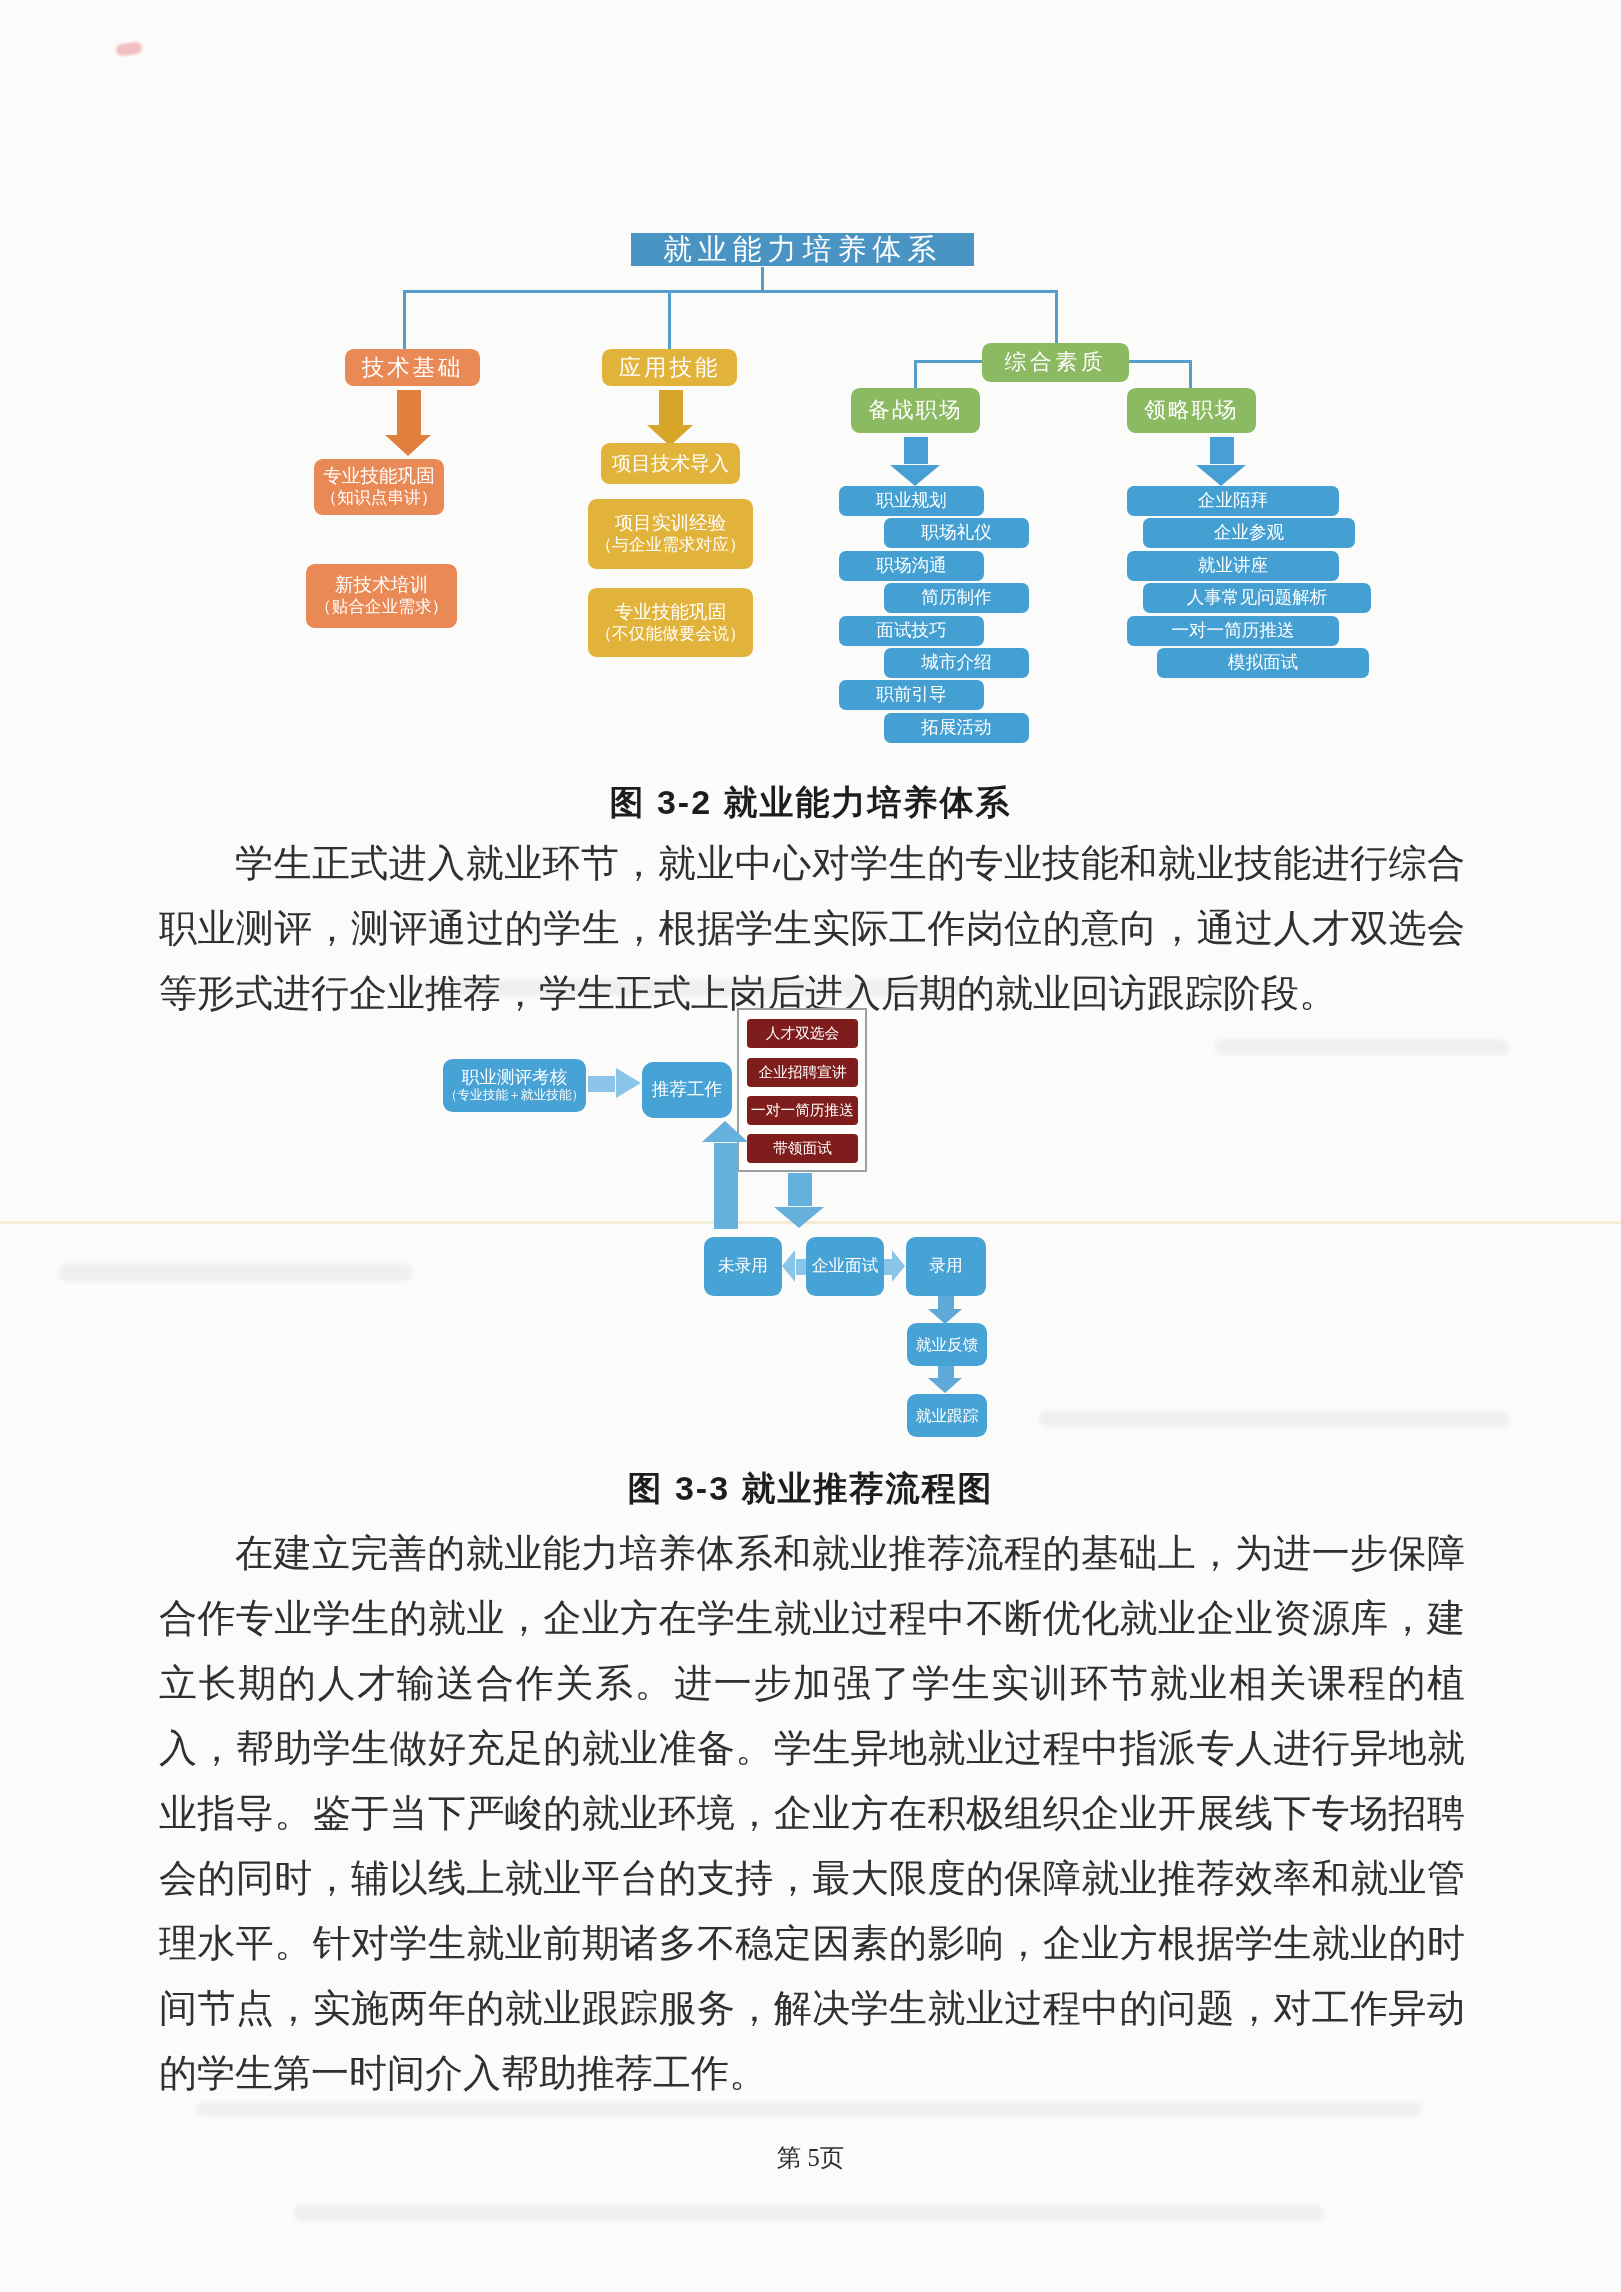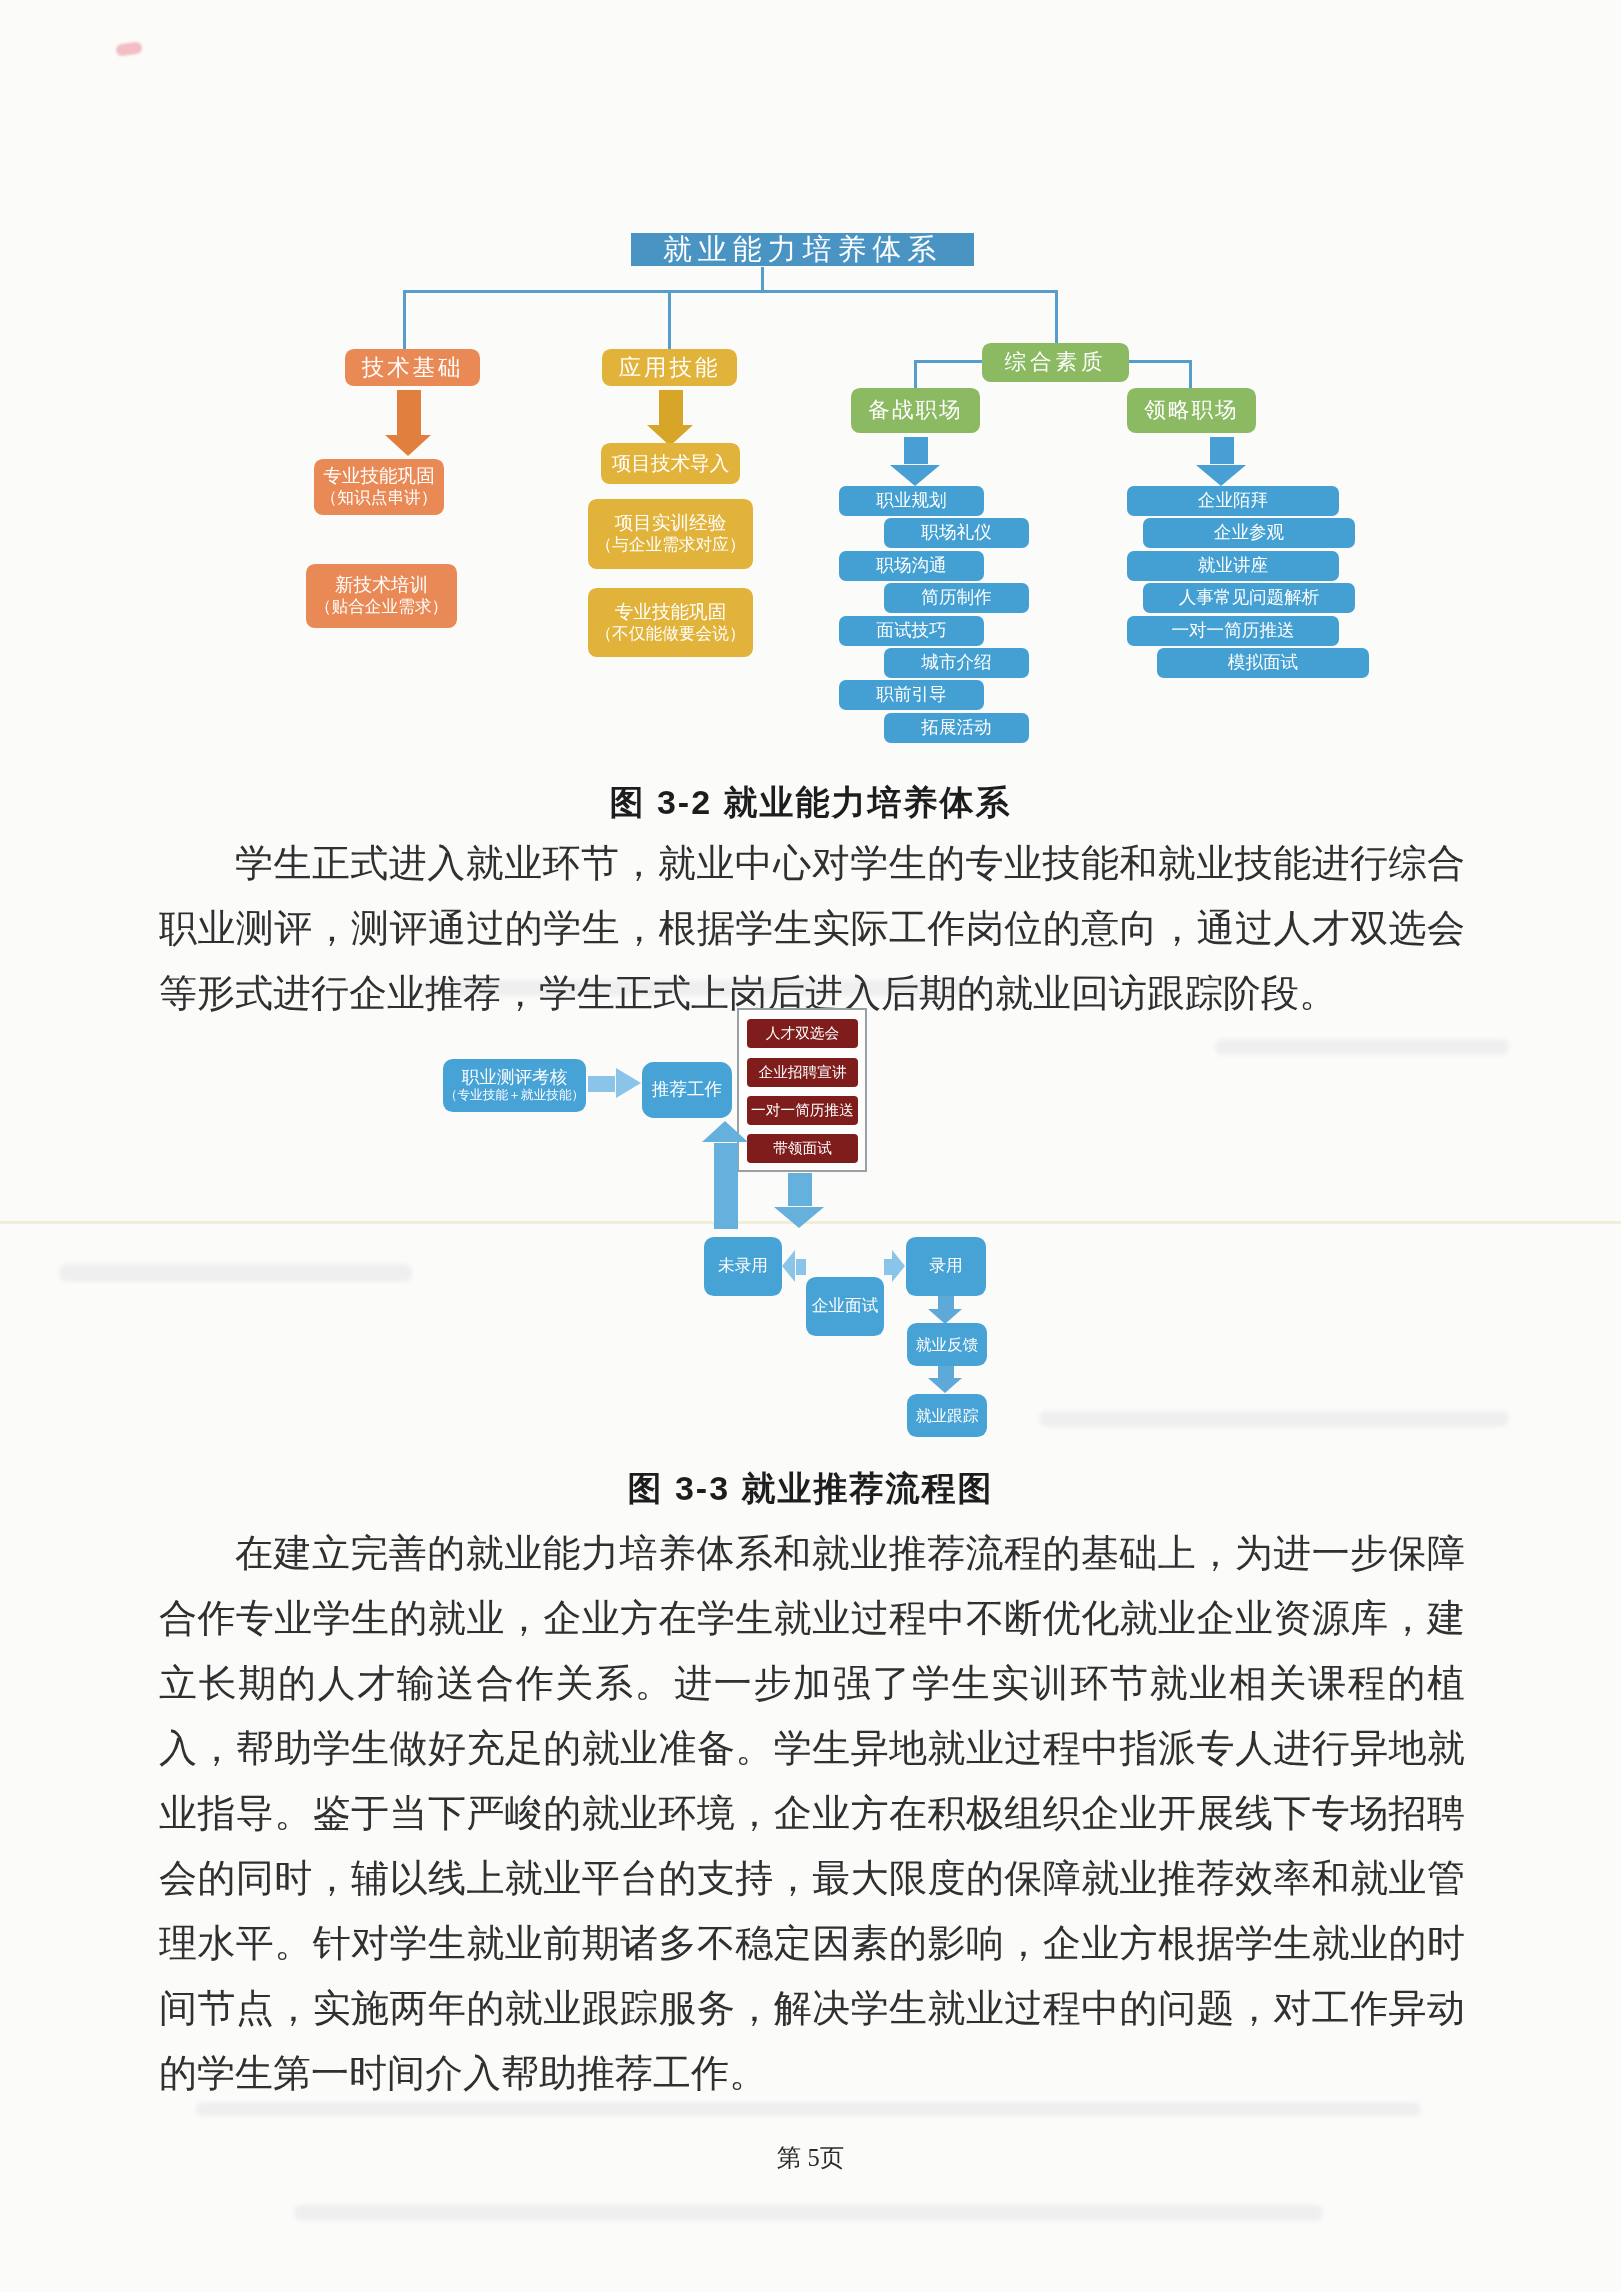--- a/index.html
+++ b/index.html
@@ -94,21 +94,21 @@
   <div class="box blue" style="left:839px;top:551px;width:145px;height:30px;font-size:17.6px;">职场沟通</div>
   <div class="box blue" style="left:884px;top:583px;width:145px;height:30px;font-size:17.6px;">简历制作</div>
   <div class="box blue" style="left:839px;top:616px;width:145px;height:30px;font-size:17.6px;">面试技巧</div>
   <div class="box blue" style="left:884px;top:648px;width:145px;height:30px;font-size:17.6px;">城市介绍</div>
   <div class="box blue" style="left:839px;top:680px;width:145px;height:30px;font-size:17.6px;">职前引导</div>
   <div class="box blue" style="left:884px;top:713px;width:145px;height:30px;font-size:17.6px;">拓展活动</div>
 
   <div class="box blue" style="left:1127px;top:486px;width:212px;height:30px;font-size:17.6px;">企业陌拜</div>
   <div class="box blue" style="left:1143px;top:518px;width:212px;height:30px;font-size:17.6px;">企业参观</div>
   <div class="box blue" style="left:1127px;top:551px;width:212px;height:30px;font-size:17.6px;">就业讲座</div>
-  <div class="box blue" style="left:1143px;top:583px;width:212px;height:30px;font-size:17.6px;">人事常见问题解析</div>
+  <div class="box blue" style="left:1143px;top:583px;width:228px;height:30px;font-size:17.6px;">人事常见问题解析</div>
   <div class="box blue" style="left:1127px;top:616px;width:212px;height:30px;font-size:17.6px;">一对一简历推送</div>
   <div class="box blue" style="left:1157px;top:648px;width:212px;height:30px;font-size:17.6px;">模拟面试</div>
 
   <div class="caption" style="top:780px;">图 3-2  就业能力培养体系</div>
 
   <div class="para" style="top:831px;">学生正式进入就业环节，就业中心对学生的专业技能和就业技能进行综合职业测评，测评通过的学生，根据学生实际工作岗位的意向，通过人才双选会等形式进行企业推荐，学生正式上岗后进入后期的就业回访跟踪阶段。</div>
 
   <div class="box fblue" style="left:443px;top:1059px;width:143px;height:53px;">
     <span style="font-size:17.6px;display:block;">职业测评考核</span>
     <span style="font-size:12.7px;display:block;">（专业技能＋就业技能）</span>
@@ -125,21 +125,21 @@
   <div class="box fyellow" style="left:747px;top:1096px;width:111px;height:29px;font-size:14.7px;">一对一简历推送</div>
   <div class="box fyellow" style="left:747px;top:1134px;width:111px;height:29px;font-size:14.7px;">带领面试</div>
 
   <div class="shaft" style="left:788px;top:1173px;width:23.5px;height:33px;background:#66b0dd;"></div>
   <div class="tri" style="left:774px;top:1207px;border-left:25.5px solid transparent;border-right:25.5px solid transparent;border-top:21.6px solid #66b0dd;"></div>
 
   <div class="tri" style="left:702px;top:1121px;border-left:23.5px solid transparent;border-right:23.5px solid transparent;border-bottom:21.6px solid #66b0dd;"></div>
   <div class="shaft" style="left:714px;top:1143px;width:23.5px;height:86px;background:#66b0dd;"></div>
 
   <div class="box fblue" style="left:704px;top:1237px;width:78px;height:59px;font-size:16.7px;">未录用</div>
-  <div class="box fblue" style="left:806px;top:1237px;width:78px;height:59px;font-size:16.7px;margin-top:40px;">企业面试</div>
+  <div class="box fblue" style="left:806px;top:1237px;width:78px;height:59px;font-size:16.7px;">企业面试</div>
   <div class="box fblue" style="left:906px;top:1237px;width:80px;height:59px;font-size:16.7px;">录用</div>
 
   <div class="tri" style="left:782px;top:1250px;border-top:16.7px solid transparent;border-bottom:16.7px solid transparent;border-right:13.7px solid #8ac4e8;"></div>
   <div class="shaft" style="left:796px;top:1259px;width:9.8px;height:15.7px;background:#8ac4e8;"></div>
 
   <div class="shaft" style="left:884px;top:1259px;width:7.8px;height:15.7px;background:#8ac4e8;"></div>
   <div class="tri" style="left:892px;top:1250px;border-top:16.7px solid transparent;border-bottom:16.7px solid transparent;border-left:13.7px solid #8ac4e8;"></div>
 
   <div class="shaft" style="left:938px;top:1296px;width:15.7px;height:13.7px;background:#5fa9d9;"></div>
   <div class="tri" style="left:928px;top:1309px;border-left:17.6px solid transparent;border-right:17.6px solid transparent;border-top:15.7px solid #5fa9d9;"></div>

